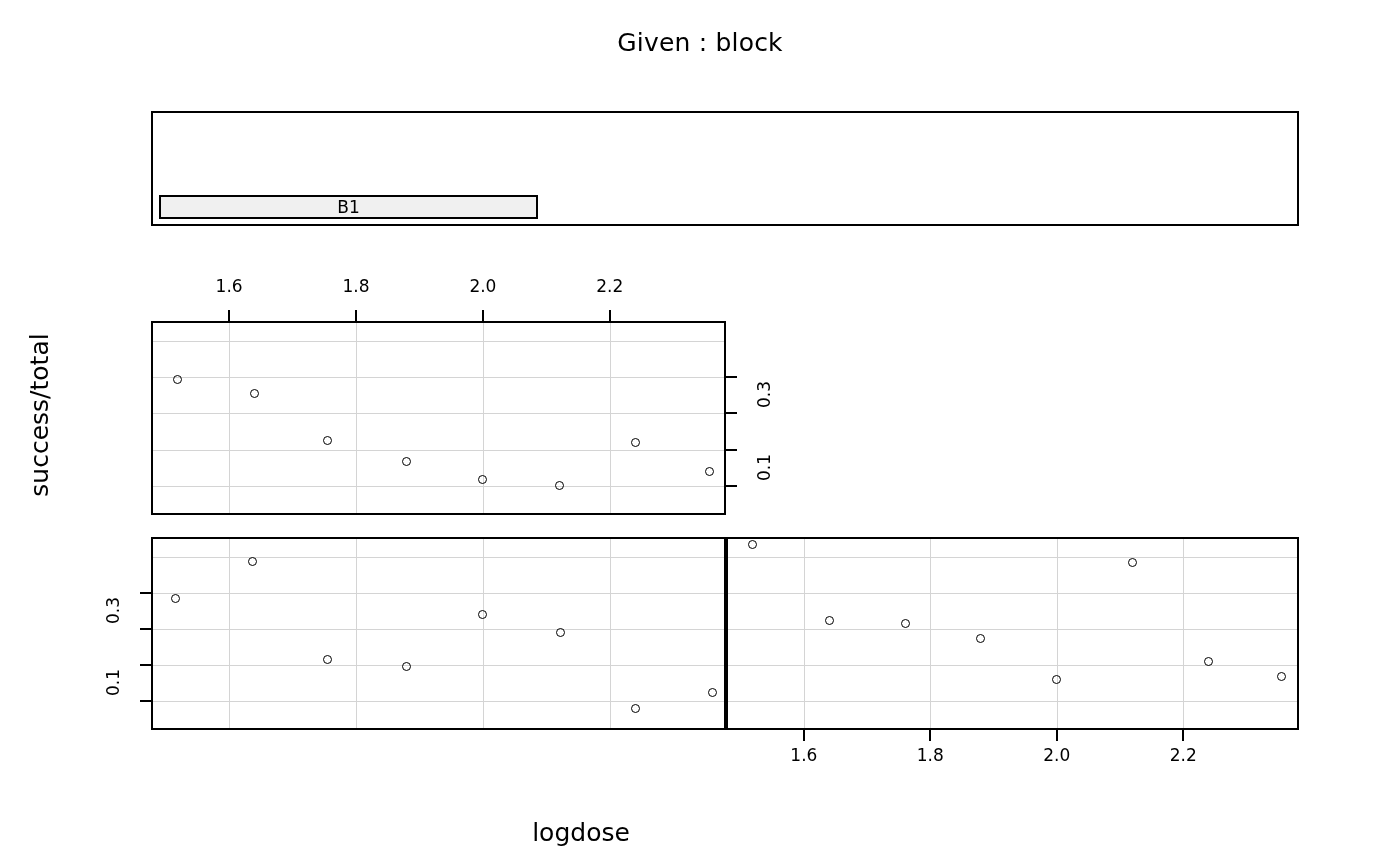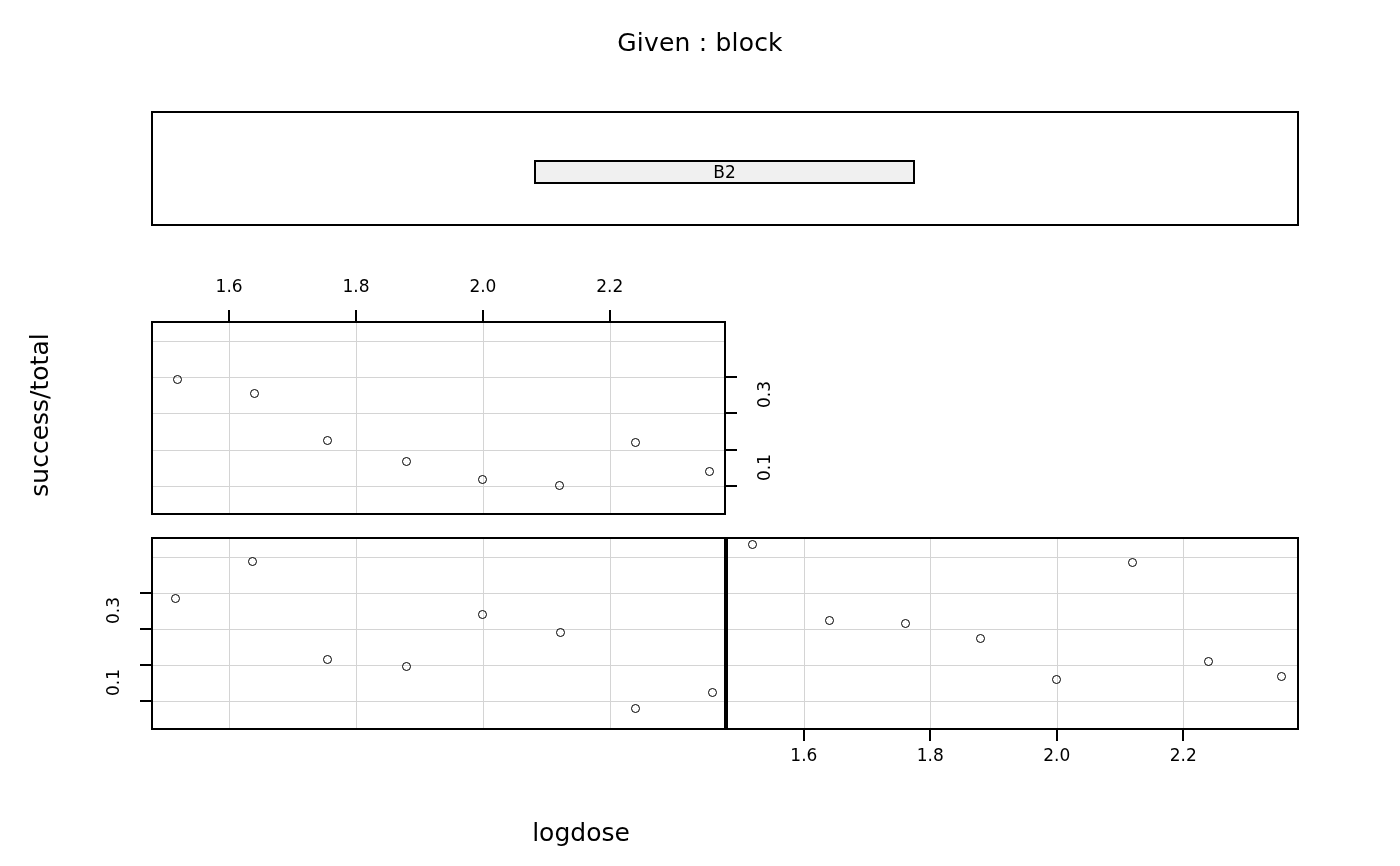--- a/index.html
+++ b/index.html
@@ -63,22 +63,22 @@
   }
 </style>
 </head>
 <body>
 
 <div id="stage">
 
   <div class="abs" id="given-title">Given : block</div>
 
   <div class="abs" id="given-strip">
-      <div class="given-bar" style="left: 381px; width: 381px; top: 47px;">
-        <span>B2</span>
+      <div class="given-bar" style="left: 6px; width: 379px; top: 82px;">
+        <span>B1</span>
       </div>
     </div>
 
   <div class="abs" id="panels-layer" style="left:0;top:0;width:1400px;height:866px;">
       <div class="panel" style="left: 151px; top: 321px; width: 575px; height: 194px;">
         <div class="gridline v" style="left: 76px;"></div>
         <div class="gridline v" style="left: 203px;"></div>
         <div class="gridline v" style="left: 330px;"></div>
         <div class="gridline v" style="left: 457px;"></div>
         <div class="gridline h" style="top: 163px;"></div>

